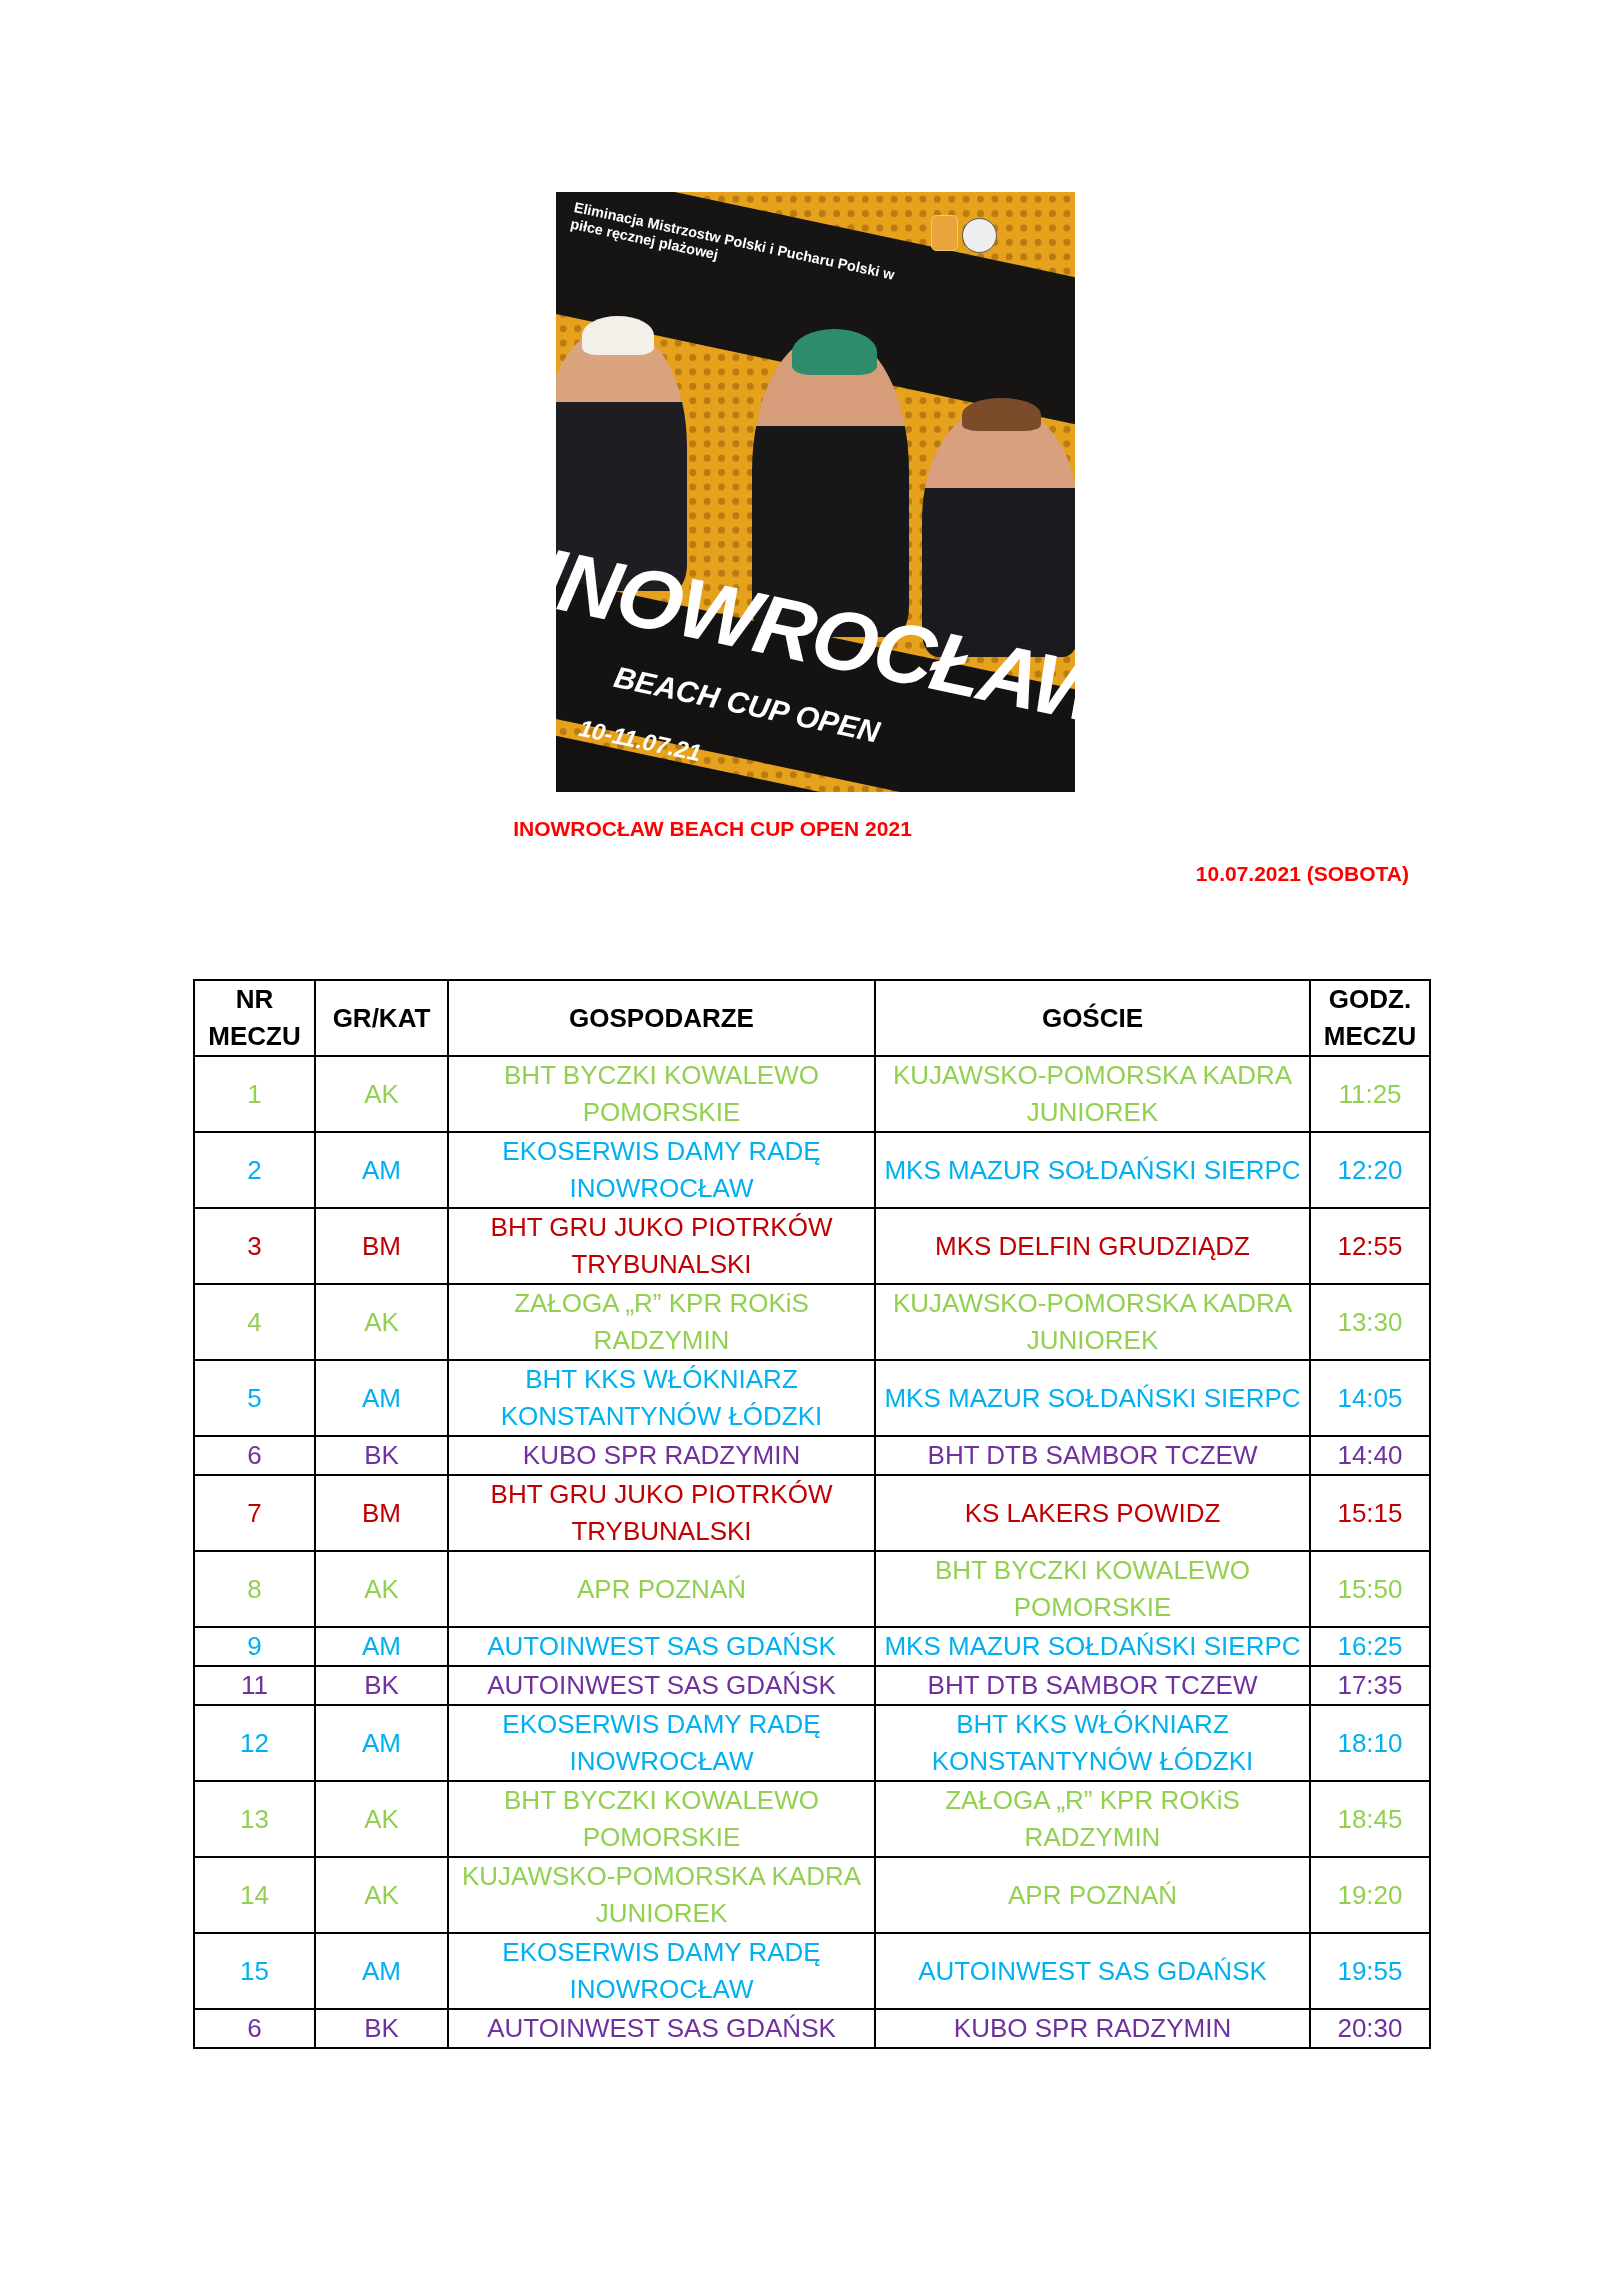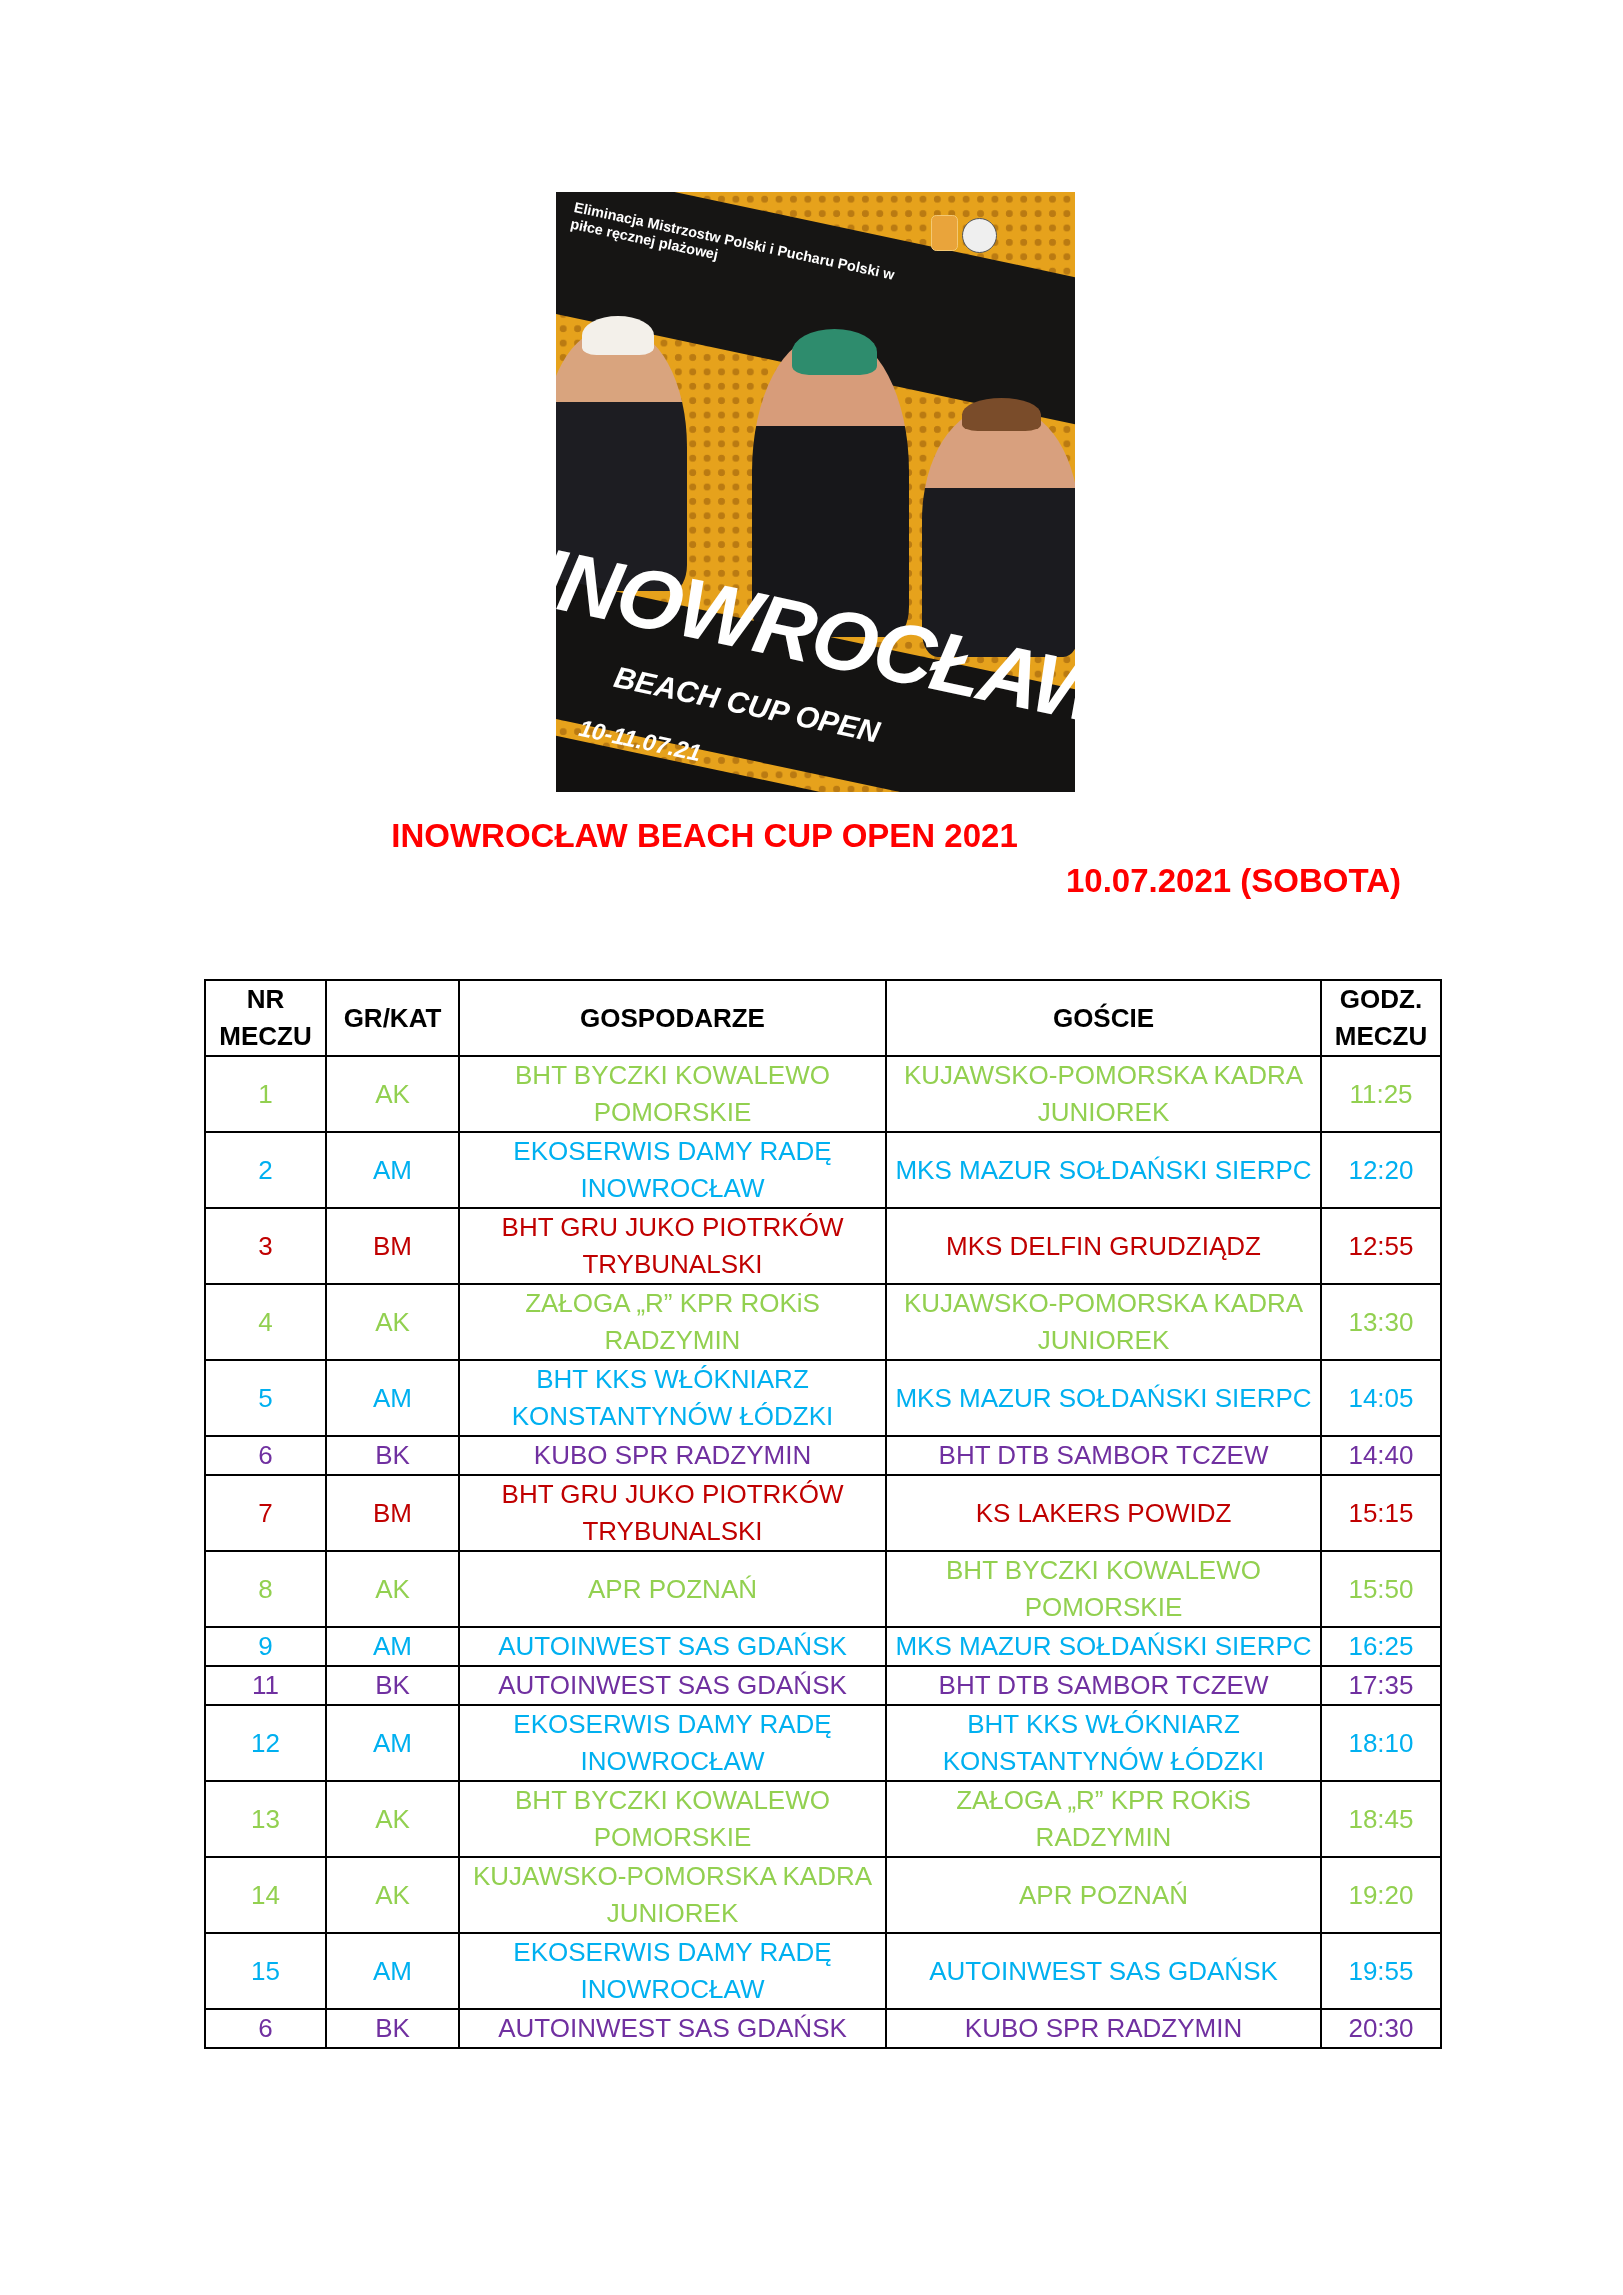--- a/index.html
+++ b/index.html
@@ -21,26 +21,26 @@
   .poster .p1cap { position:absolute; left:26px; top:124px; width:72px; height:39px; background:#f3f0ea; border-radius:50% 50% 20% 20%; }
   .poster .p2 { left:196px; top:144px; width:157px; height:301px; background:linear-gradient(#d79c7a 0 30%, #17171a 30%); }
   .poster .p2cap { position:absolute; left:236px; top:137px; width:85px; height:46px; background:#2e8c6d; border-radius:50% 50% 20% 20%; }
   .poster .p3 { left:366px; top:216px; width:157px; height:249px; background:linear-gradient(#d8a07e 0 32%, #1b1b1f 32%); }
   .poster .p3hair { position:absolute; left:406px; top:206px; width:79px; height:33px; background:#7a4c2a; border-radius:50% 50% 20% 20%; }
   .poster .big-title { position:absolute; left:-6.5px; top:337px; color:#fff; font-weight:bold; font-style:italic; font-size:84px; letter-spacing:-2px; transform:rotate(12deg); transform-origin:0 0; white-space:nowrap; }
   .poster .beach { position:absolute; left:62px; top:468px; color:#fff; font-weight:bold; font-style:italic; font-size:30px; transform:rotate(12deg); transform-origin:0 0; white-space:nowrap; }
   .poster .dates { position:absolute; left:26px; top:523px; color:#fff; font-weight:bold; font-style:italic; font-size:23.6px; transform:rotate(12deg); transform-origin:0 0; white-space:nowrap; }
 
   
-  .heading { position:absolute; left:8px; width:1393px; text-align:center; color:#ff0000; font-weight:bold; font-size:33px; }
+  .heading { position:absolute; left:16px; width:1393px; text-align:center; color:#ff0000; font-weight:bold; font-size:21px; }
   .h1 { top:817px; }
   .h2 { top:862px;text-align:right; }
 
   
-  table.schedule { position:absolute; left:204px; top:979px; border-collapse:collapse; width:1236px; table-layout:fixed;padding-left:17px; }
+  table.schedule { position:absolute; left:193px; top:979px; border-collapse:collapse; width:1236px; table-layout:fixed;padding-left:17px; }
   table.schedule td, table.schedule th { border:2.6px solid #000; text-align:center; vertical-align:middle; font-size:26px; line-height:37px; padding:0 5.2px; }
   table.schedule th { font-weight:bold; color:#000; height:69px; }
   tr.tall td { height:69px; }
   tr.short td { height:32px; }
   .c-AK { color:#92d050; }
   .c-AM { color:#00b0f0; }
   .c-BM { color:#c00000; }
   .c-BK { color:#7030a0; }
 </style>
 </head>

